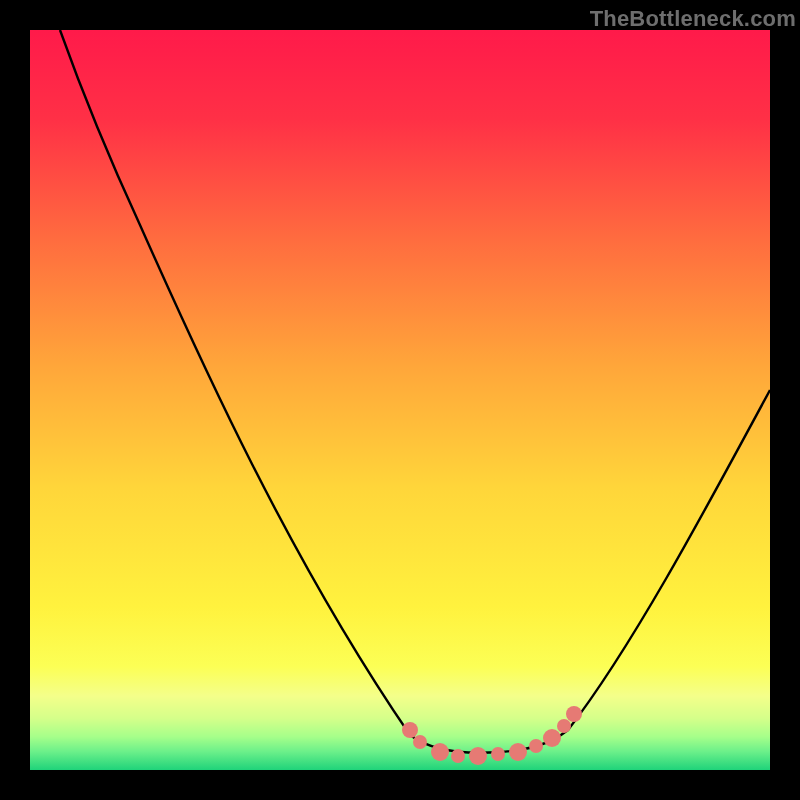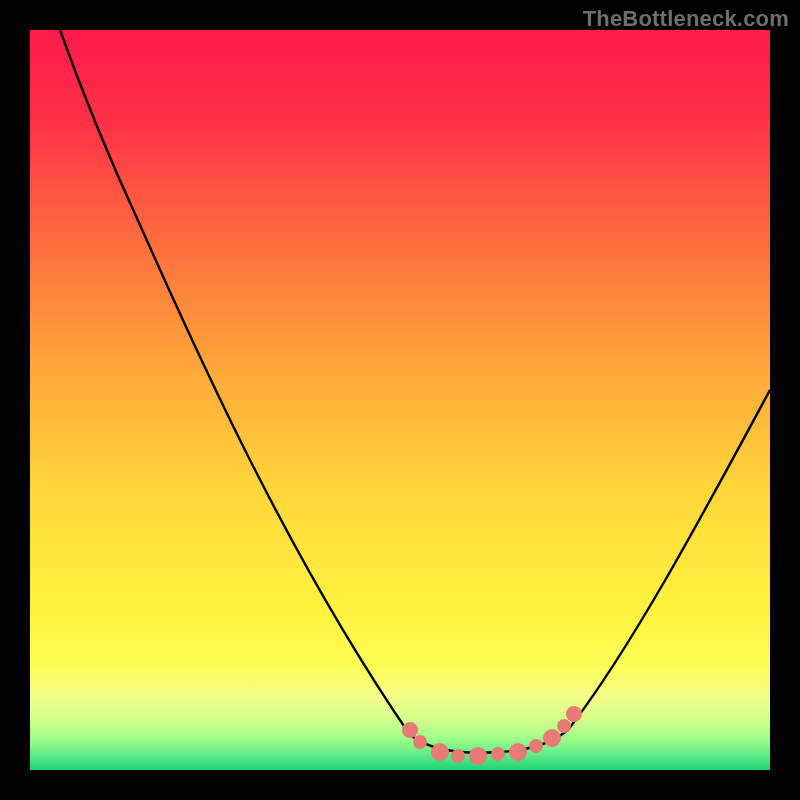--- a/index.html
+++ b/index.html
@@ -12,21 +12,21 @@
   }
   .container {
     position: relative;
     width: 800px;
     height: 800px;
     background: #000;
   }
   .watermark {
     position: absolute;
     top: 6px;
-    right: 11px;
+    right: 4px;
     font-family: Arial, Helvetica, sans-serif;
     font-size: 22px;
     font-weight: 600;
     color: #6e6e6e;
     letter-spacing: 0.2px;
     z-index: 10;
   }
   .plot {
     position: absolute;
     left: 30px;

